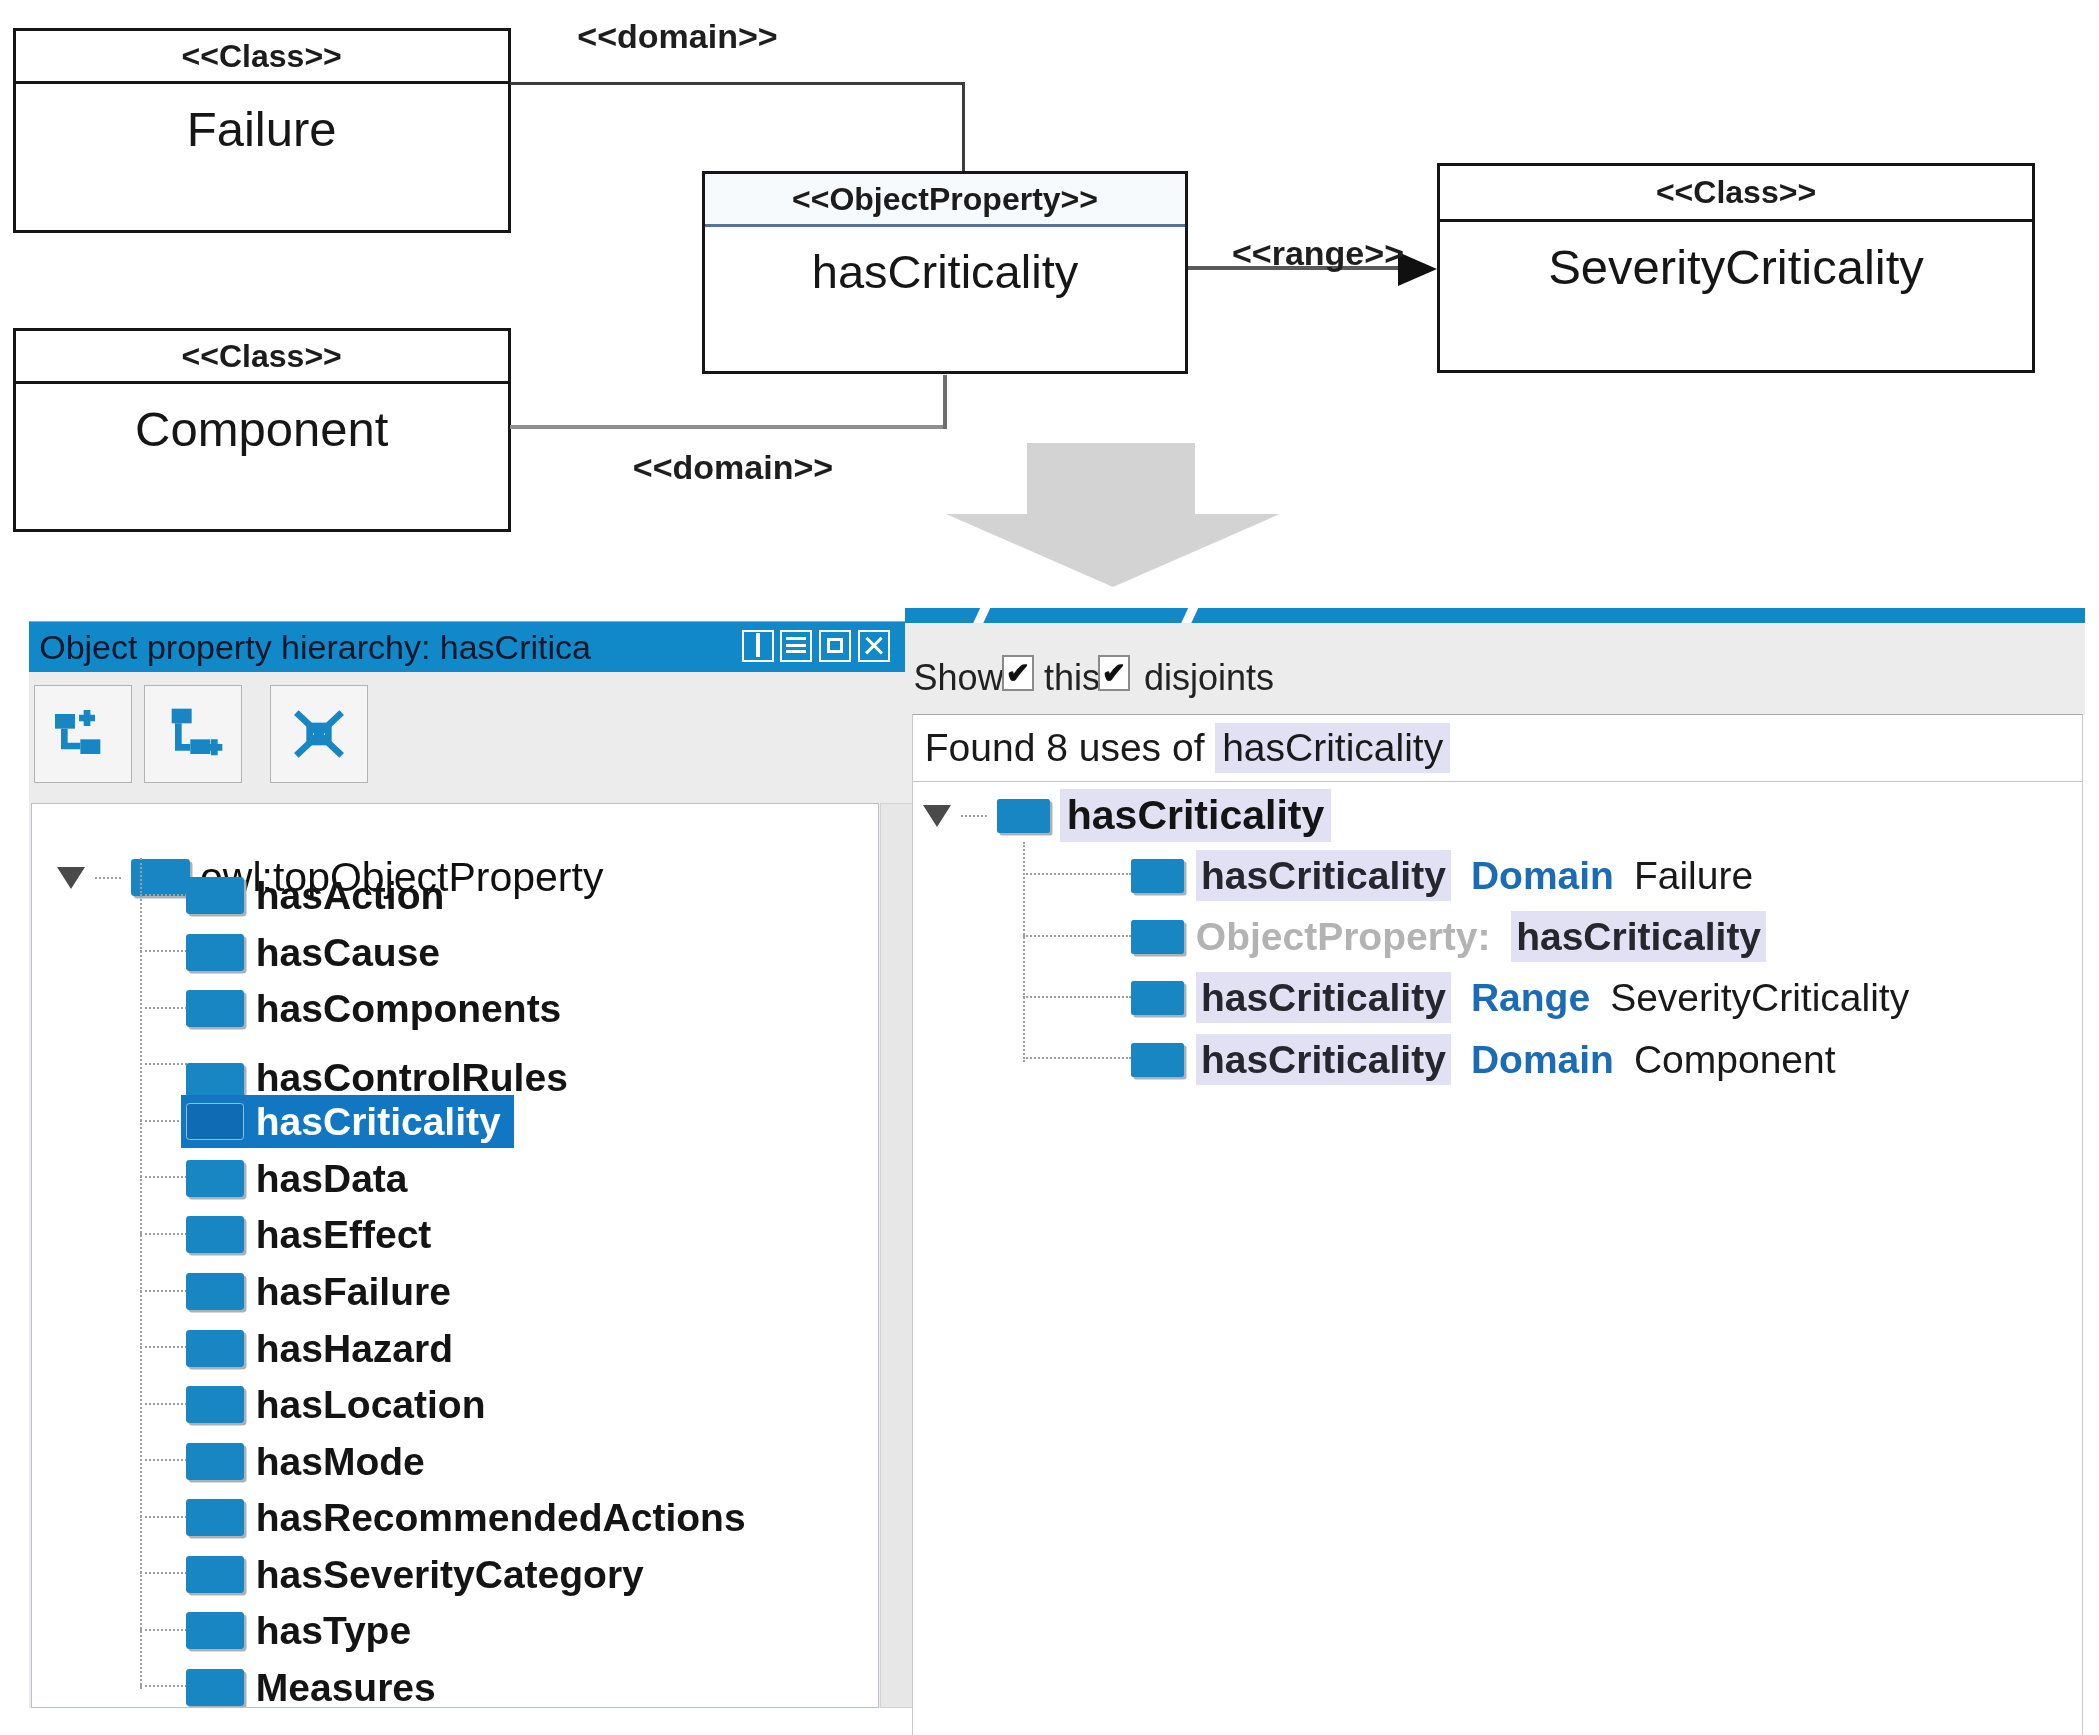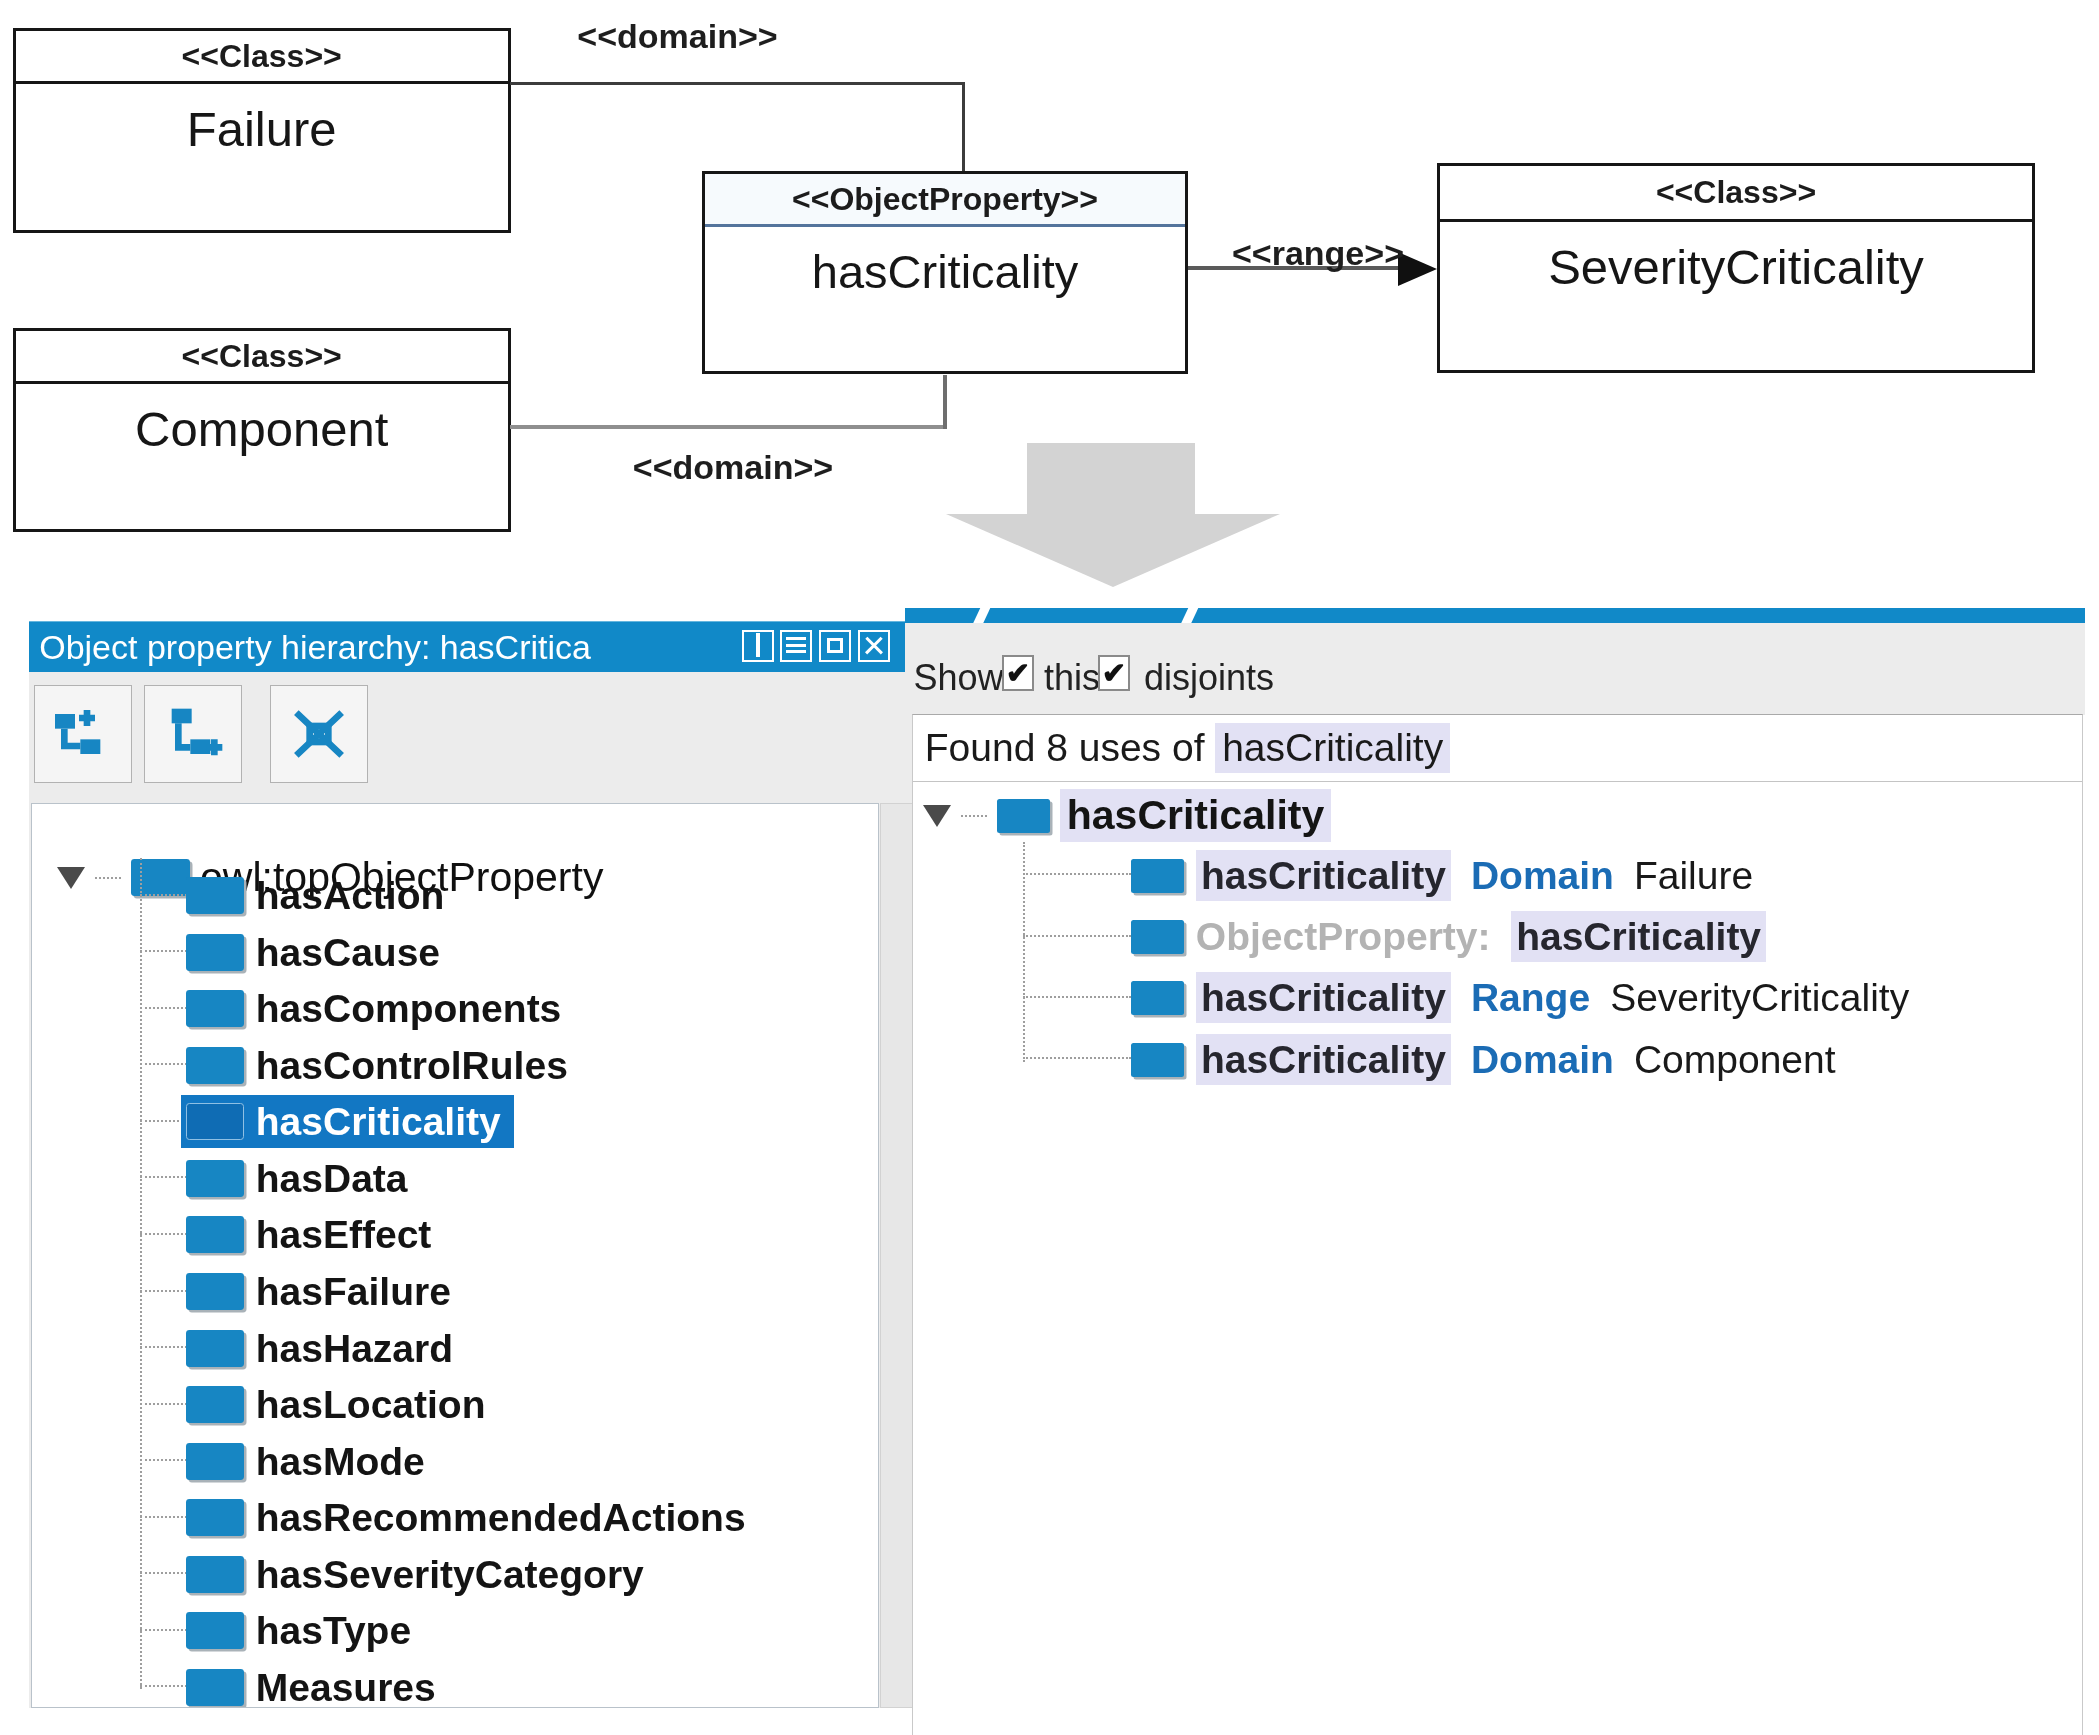--- a/index.html
+++ b/index.html
@@ -20,21 +20,21 @@
   .line{position:absolute;background:var(--diagram-line);}
   .arrowhead{position:absolute;width:0;height:0;border-top:17px solid transparent;
     border-bottom:17px solid transparent;border-left:39px solid #101010;}
   .big-arrow-shaft{position:absolute;left:1027px;top:443px;width:168px;height:73px;background:var(--arrow-gray);}
   .big-arrow-head{position:absolute;left:946px;top:514px;width:0;height:0;
     border-left:167px solid transparent;border-right:167px solid transparent;
     border-top:73px solid var(--arrow-gray);}
   
   .left-panel{position:absolute;left:29px;top:621px;width:885px;height:1087px;background:var(--panel-bg);}
   .panel-titlebar{position:absolute;left:0;top:0;width:885px;height:51px;background:var(--header-blue);
-    border-top:1.7px solid #66b6de;display:flex;align-items:center;color:#ffffff;font-size:34px;padding-left:10.2px;}
+    border-top:1.7px solid #66b6de;display:flex;align-items:center;color:#0f172a;font-size:34px;padding-left:10.2px;}
   .win-icons{position:absolute;right:24px;top:8.5px;display:flex;gap:6.8px;}
   .win-icon{width:32px;height:32px;border:2.5px solid #fff;position:relative;background:transparent;}
   .win-icon .vbar{position:absolute;left:12.7px;top:1.7px;width:3.4px;height:24px;background:#fff;}
   .win-icon .hbar{position:absolute;left:3.4px;width:20.3px;height:3.4px;background:#fff;}
   .win-icon .inner-box{position:absolute;left:6px;top:6px;width:15.3px;height:15.3px;border:3.4px solid #fff;}
   .win-icon .x1,.win-icon .x2{position:absolute;left:2.5px;top:12px;width:22px;height:3.4px;background:#fff;}
   .win-icon .x1{transform:rotate(45deg);}  .win-icon .x2{transform:rotate(-45deg);}
   .tool-btn{position:absolute;top:64px;width:98px;height:98px;background:#f5f5f5;
     border:1.7px solid #b2b2b2;display:flex;align-items:center;justify-content:center;}
   .dropdown{position:absolute;left:624px;top:64px;width:231px;height:98px;background:#fff;
@@ -191,21 +191,21 @@
         <div class="tree-row" style="top: 122px;">
           <span class="prop-icon"></span>
           <span>hasCause</span>
         </div>
         <div class="tree-stub" style="top: 203px;"></div>
         <div class="tree-row" style="top: 178px;">
           <span class="prop-icon"></span>
           <span>hasComponents</span>
         </div>
         <div class="tree-stub" style="top: 259px;"></div>
-        <div class="tree-row" style="top: 235px;">
+        <div class="tree-row" style="top: 243px; align-items: flex-end;">
           <span class="prop-icon"></span>
           <span>hasControlRules</span>
         </div>
         <div class="tree-stub" style="top: 316px;"></div>
         <div class="tree-row selected" style="top: 291px;">
           <span class="prop-icon"></span>
           <span>hasCriticality</span>
         </div>
         <div class="tree-stub" style="top: 372px;"></div>
         <div class="tree-row" style="top: 348px;">

